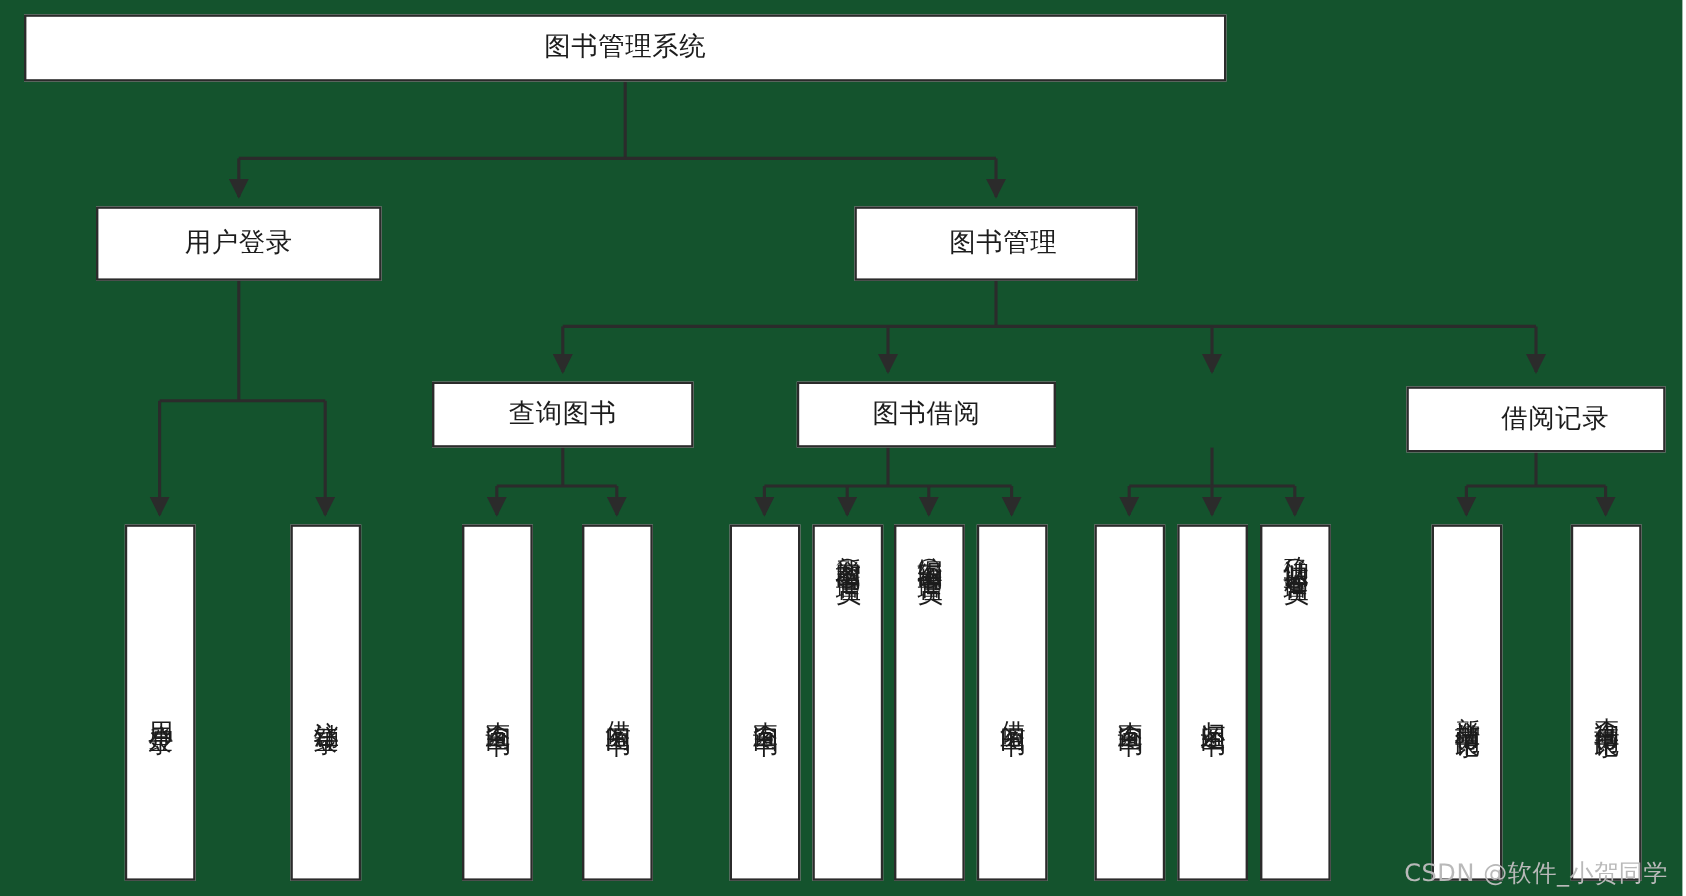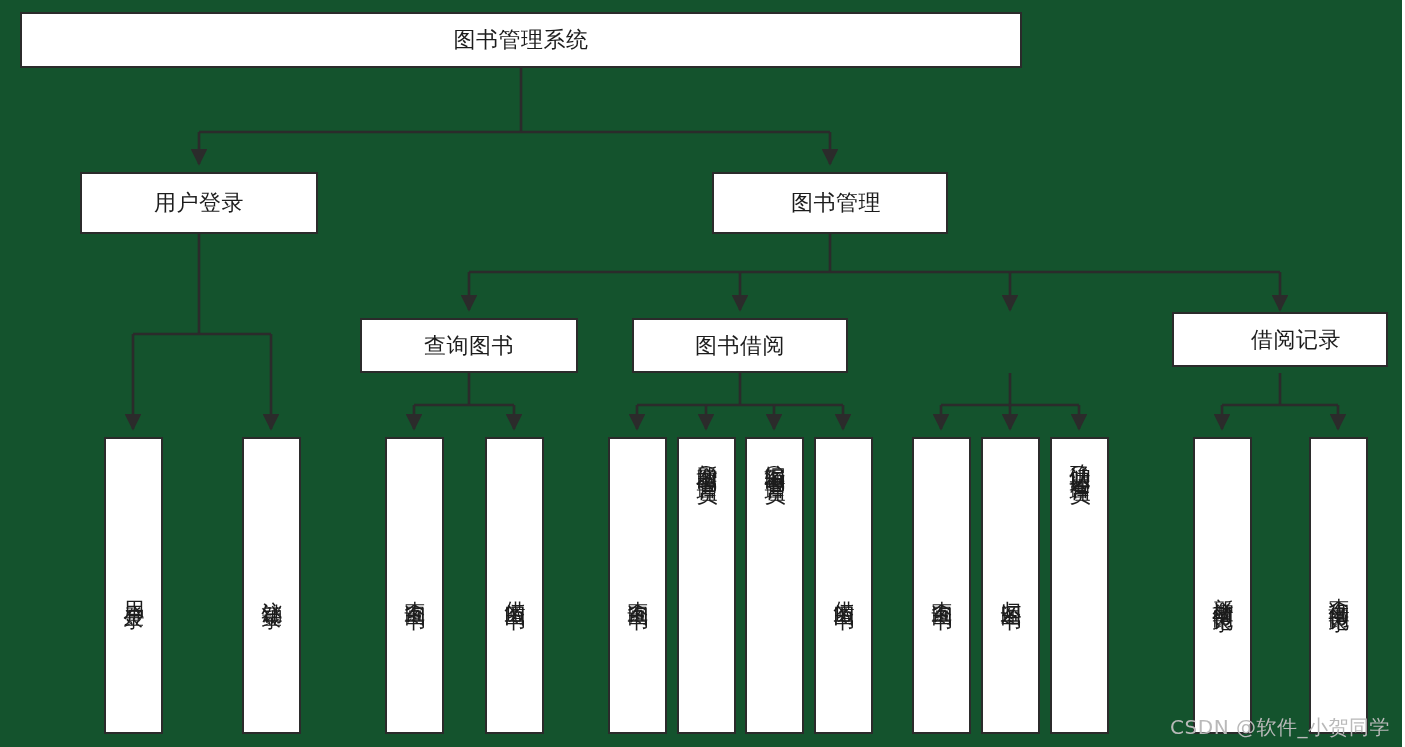--- a/index.html
+++ b/index.html
@@ -139,24 +139,24 @@
   <div class="node-box" style="left:80px; top:172px; width:238px; height:62px;">
     <span class="node-label">用户登录</span>
   </div>
   <div class="node-box" style="left:712px; top:172px; width:236px; height:62px;padding-left:12px;">
     <span class="node-label">图书管理</span>
   </div>
 
   <div class="node-box" style="left:360px; top:318px; width:218px; height:55px;">
     <span class="node-label">查询图书</span>
   </div>
-  <div class="node-box" style="left:632px; top:318px; width:216px; height:55px;align-items:center;">
+  <div class="node-box" style="left:664px; top:318px; width:216px; height:55px;align-items:center;">
     <span class="node-label">图书借阅</span>
   </div>
-  <div class="node-box" style="left:1172px; top:312px; width:216px; height:55px;padding-left:32px;">
+  <div class="node-box" style="left:1172px; top:322px; width:216px; height:55px;padding-left:32px;">
     <span class="node-label">借阅记录</span>
   </div>
 
   <div class="node-box vertical mid" style="left:104px; top:437px; width:59px; height:297px;">
     <span class="node-label">用户登录</span>
   </div>
   <div class="node-box vertical mid" style="left:242px; top:437px; width:59px; height:297px;">
     <span class="node-label">注销登录</span>
   </div>
 

